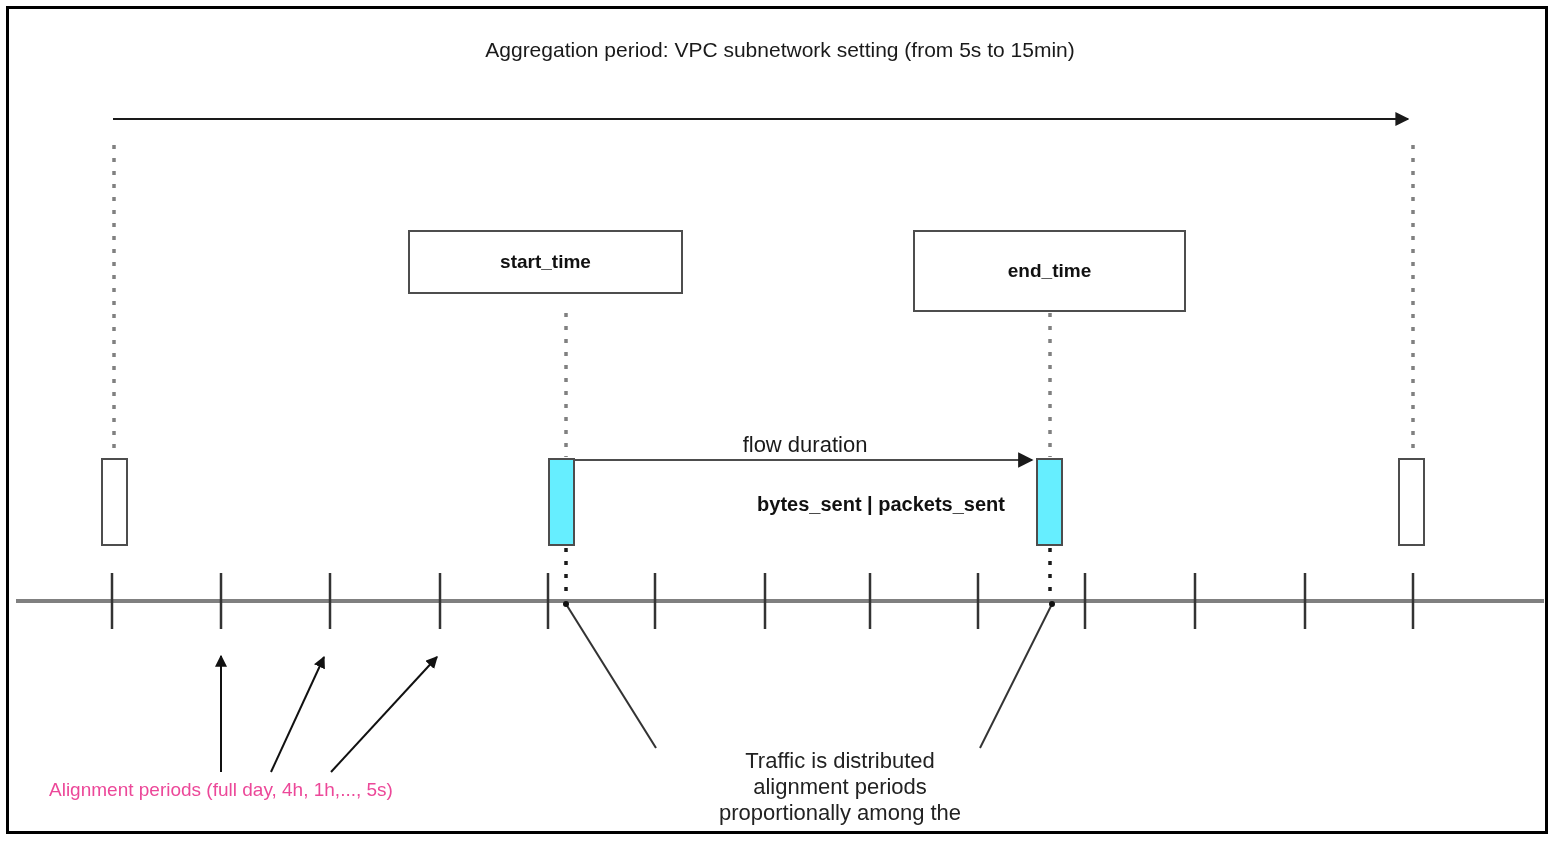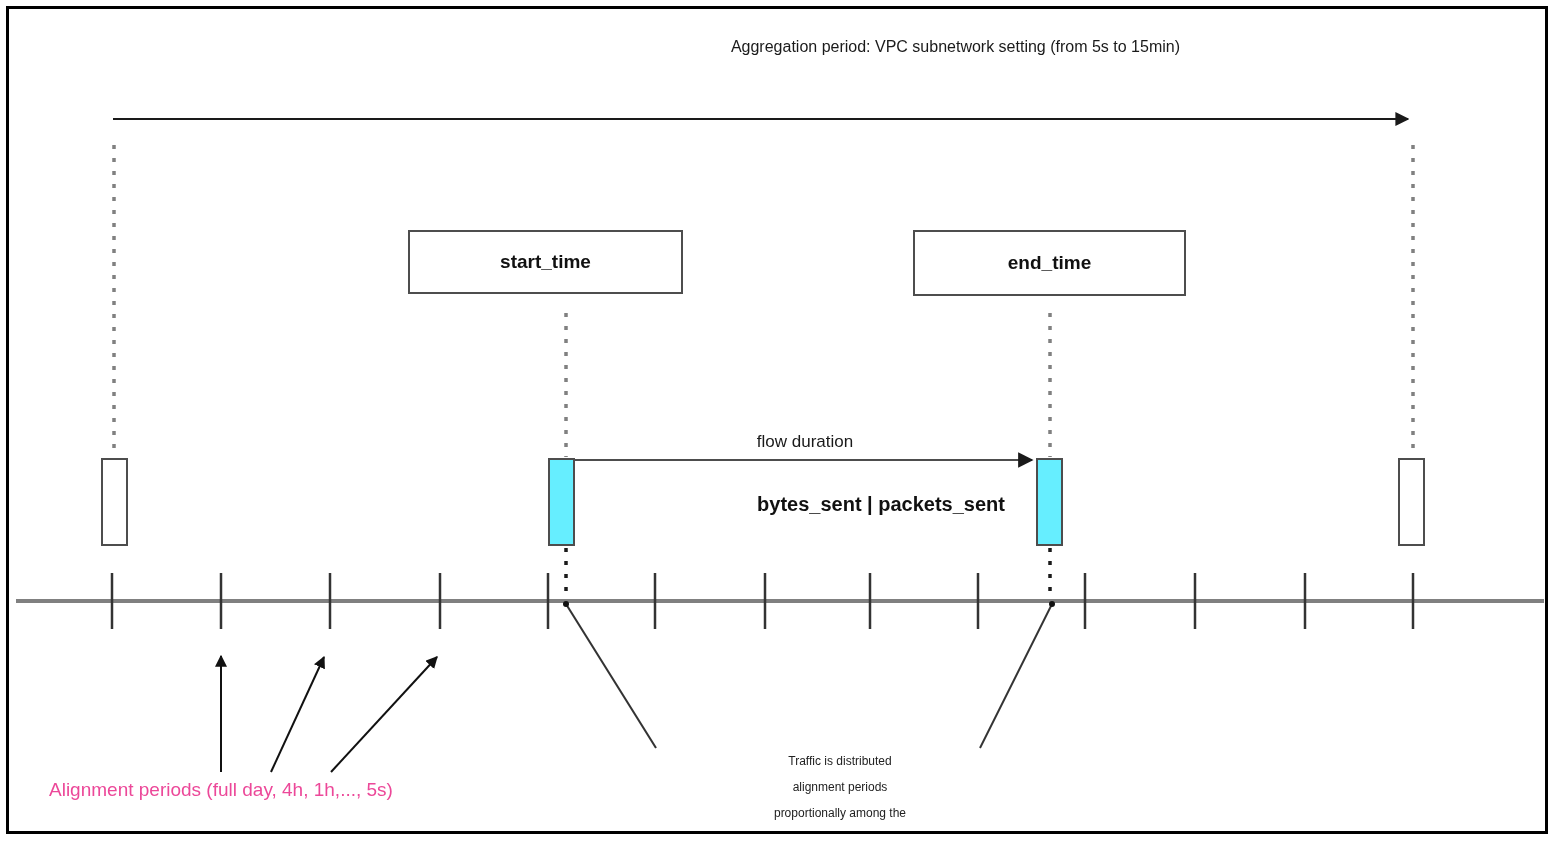--- a/index.html
+++ b/index.html
@@ -34,22 +34,22 @@
     width: 1560px;
     height: 846px;
     pointer-events: none;
   }
   .lbl {
     position: absolute;
     color: #1a1a1a;
     white-space: pre;
   }
   .title-text {
-    font-size: 16px;
-    text-align: right;
+    font-size: 21px;
+    text-align: center;
   }
   .box {
     position: absolute;
     border: 2px solid #4d4d4d;
     background: #ffffff;
     box-sizing: border-box;
     display: flex;
     align-items: center;
     justify-content: center;
   }
@@ -57,31 +57,31 @@
     font-size: 19px;
     font-weight: bold;
     color: #111111;
   }
   .actbar {
     position: absolute;
     box-sizing: border-box;
     border: 2px solid #4d4d4d;
   }
   .flow-lbl {
-    font-size: 17px;
+    font-size: 22px;
     text-align: center;
   }
   .bytes-lbl {
     font-size: 20px;
     font-weight: bold;
     color: #111111;
     text-align: right;
   }
   .note {
-    font-size: 12px;
+    font-size: 22px;
     text-align: center;
     line-height: 26px;
     color: #222222;
   }
   .align-lbl {
     font-size: 19px;
     color: #ec4899;
     white-space: pre;
   }
 </style>
@@ -153,21 +153,21 @@
       <circle cx="1052" cy="604" r="3" fill="#111111"></circle>
     </g>
   </svg>
 
   <div class="lbl title-text" style="left:380px; top:38px; width:800px;">Aggregation period: VPC subnetwork setting (from 5s to 15min)</div>
 
   <div class="box" style="left:408px; top:230px; width:275px; height:64px;">
     <span>start_time</span>
   </div>
 
-  <div class="box" style="left:913px; top:230px; width:273px; height:66px;">
+  <div class="box" style="left:913px; top:230px; width:273px; height:82px;">
     <span>end_time</span>
   </div>
 
   <div class="actbar" style="left:101px; top:458px; width:27px; height:88px; background:#ffffff;"></div>
 
   <div class="actbar" style="left:548px; top:458px; width:27px; height:88px; background:#66eeff;"></div>
 
   <div class="actbar" style="left:1036px; top:458px; width:27px; height:88px; background:#66eeff;"></div>
 
   <div class="actbar" style="left:1398px; top:458px; width:27px; height:88px; background:#ffffff;"></div>

